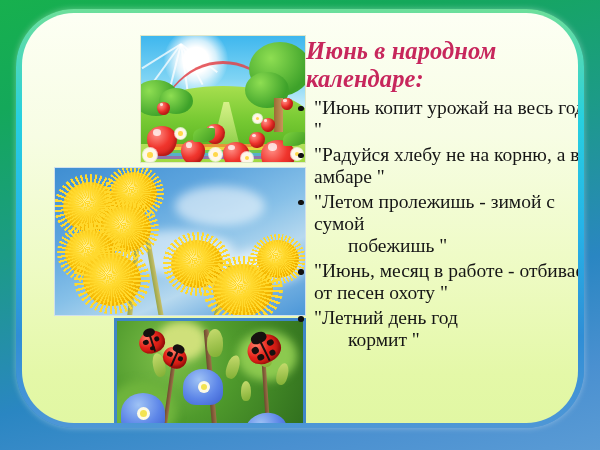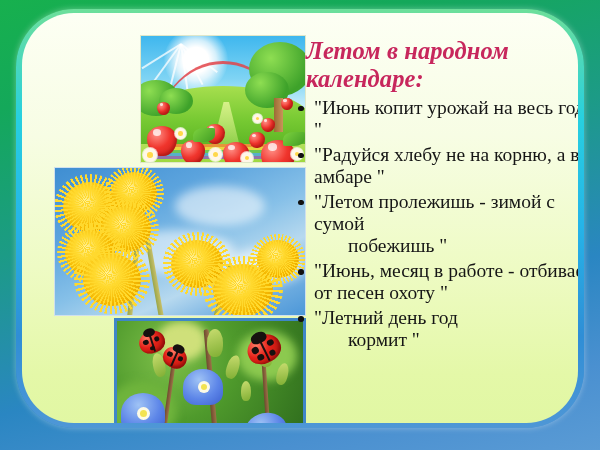--- a/index.html
+++ b/index.html
@@ -233,21 +233,21 @@
         <span class="split"></span>
         <span class="dot" style="left:14%;top:30%;width:20%;height:22%;"></span>
         <span class="dot" style="left:64%;top:28%;width:20%;height:22%;"></span>
         <span class="dot" style="left:22%;top:62%;width:18%;height:20%;"></span>
         <span class="dot" style="left:58%;top:64%;width:18%;height:20%;"></span>
       </div>
     </div>
 
     <div class="textcol">
 
-      <div class="title">Летом в народном календаре:</div>
+      <div class="title">Июнь в народном календаре:</div>
 
       <ul class="sayings">
 
         <li>
           <span>"Июнь копит урожай на</span>
           <span>весь год "</span>
         </li>
 
         <li>
           <span>"Радуйся хлебу не на</span>

